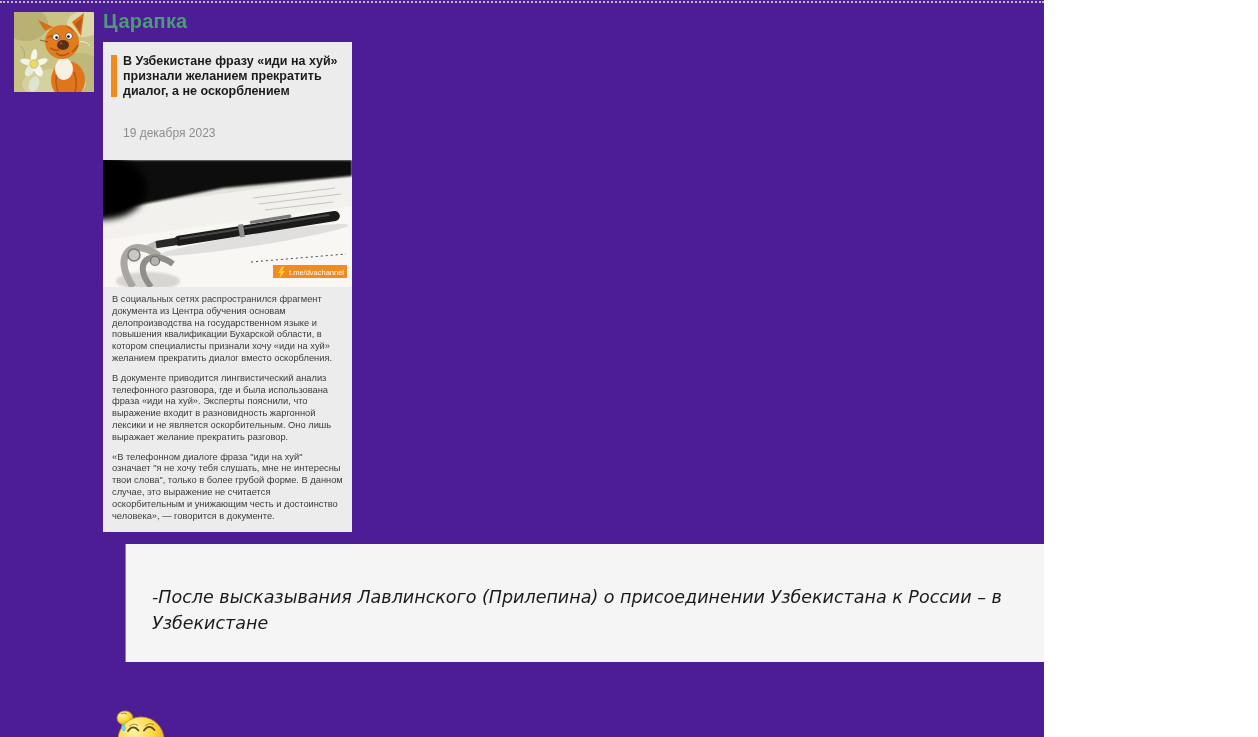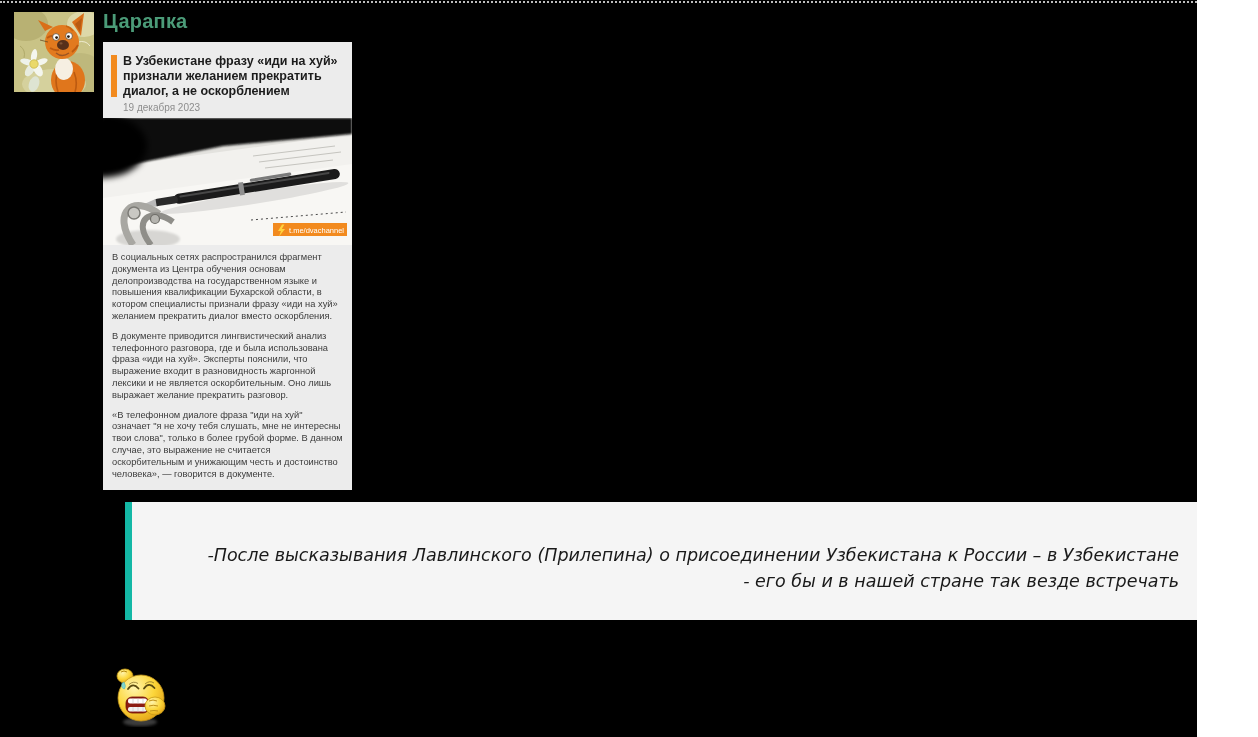--- a/index.html
+++ b/index.html
@@ -1,36 +1,36 @@
 <!DOCTYPE html>
 <html><head>
 <meta charset="utf-8">
 <style>
   * { margin:0; padding:0; box-sizing:border-box; }
   body { background:#fff; font-family:"Liberation Sans", sans-serif; }
-  .page { position:relative; width:1197px; height:737px; overflow:hidden; background:#000000; }
+  .page { position:relative; width:1044px; height:737px; overflow:hidden; background:#4c1d95; }
   .post-divider { position:absolute; top:1px; left:0; width:100%; border-top:2px dotted #bdbdbd; }
 
   .avatar { position:absolute; left:14px; top:12px; width:80px; height:80px; overflow:hidden; }
 
   .content { margin-left:103px; padding-top:10px; position:relative; }
   .username { display:inline-block; font-size:20px; font-weight:bold; color:#4b9b78; text-decoration:none; letter-spacing:0.2px; }
   .post-date { position:absolute; left:1117px; top:10px; font-size:17px; color:#9b9b9b; white-space:nowrap; }
 
   .embed-card { width:249px; margin-top:9px; background:#ececec; cursor:pointer; }
   .embed-header { position:relative; padding:12px 8px 0 20px; }
   .accent-bar { position:absolute; left:8px; top:13px; width:6px; height:42px; background:#f28a1e; }
   .embed-headline { font-size:12.5px; line-height:15px; font-weight:bold; color:#1c1c1c; }
-  .embed-date { padding:3px 8px 5px 20px; font-size:10px; color:#8d8d8d; }
+  .embed-date { padding:3px 8px 20px 20px; font-size:12px; color:#8d8d8d;margin-top:24px; }
   .embed-photo { display:block; width:249px; height:127px; }
   .embed-text { padding:7px 9px 10px 9px; }
   .embed-text p { font-size:9.3px; line-height:11.8px; color:#3b3b3b; margin-bottom:8px; }
   .embed-text p:last-child { margin-bottom:0; }
 
-  .quote { margin-top:12px; margin-left:22px; background:#f5f5f5; border-left:7px solid #14b8a6; padding:40px 18px 26px 26px;text-align:right; }
+  .quote { margin-top:12px; margin-left:22px; background:#f5f5f5; border-left:1px solid #14b8a6; padding:40px 18px 26px 26px; }
   .quote-line { font-style:italic; font-size:17.5px; line-height:26px; color:#1a1a1a; font-family:"DejaVu Sans", sans-serif; }
 
   .smiley { margin-top:47px; margin-left:10px; width:64px; height:60px; }
 </style>
 </head>
 <body>
 
 <div class="page">
   <div class="post-divider"></div>
 
@@ -135,30 +135,29 @@
         <line x1="148" y1="102" x2="243" y2="94" stroke="#4a4a4a" stroke-width="1" stroke-dasharray="2 3"></line>
 
         <g>
           <rect x="170" y="105" width="74" height="13" fill="#f28a1e"></rect>
           <path d="M179 106.5 l-4 6.5 h3 l-2 5.5 6 -7.5 h-3.2 l2.6 -4.5 z" fill="#ffd23e"></path>
           <text x="186" y="114.5" font-size="7.5" font-family="Liberation Sans, sans-serif" fill="#ffffff">t.me/dvachannel</text>
         </g>
       </svg>
 
       <div class="embed-text">
-        <p>В социальных сетях распространился фрагмент документа из Центра обучения основам делопроизводства на государственном языке и повышения квалификации Бухарской области, в котором специалисты признали фразу «иди на хуй» желанием прекратить диалог вместо оскорбления.</p>
+        <p>В социальных сетях распространился фрагмент документа из Центра обучения основам делопроизводства на государственном языке и повышения квалификации Бухарской области, в котором специалисты признали хочу «иди на хуй» желанием прекратить диалог вместо оскорбления.</p>
         <p>В документе приводится лингвистический анализ телефонного разговора, где и была использована фраза «иди на хуй». Эксперты пояснили, что выражение входит в разновидность жаргонной лексики и не является оскорбительным. Оно лишь выражает желание прекратить разговор.</p>
         <p>«В телефонном диалоге фраза "иди на хуй" означает "я не хочу тебя слушать, мне не интересны твои слова", только в более грубой форме. В данном случае, это выражение не считается оскорбительным и унижающим честь и достоинство человека», — говорится в документе.</p>
       </div>
     </div>
 
     
     <blockquote class="quote">
       <div class="quote-line">-После высказывания Лавлинского (Прилепина) о присоединении Узбекистана к России – в Узбекистане</div>
-      <div class="quote-line">- его бы и в нашей стране так везде встречать</div>
     </blockquote>
 
     
     <div class="smiley">
       <svg width="64" height="60" viewBox="0 0 64 60">
         <defs>
           <radialGradient id="sg" cx="35%" cy="28%" r="80%">
             <stop offset="0" stop-color="#fff4ad"></stop>
             <stop offset="0.55" stop-color="#fcd63a"></stop>
             <stop offset="1" stop-color="#e2a014"></stop>

